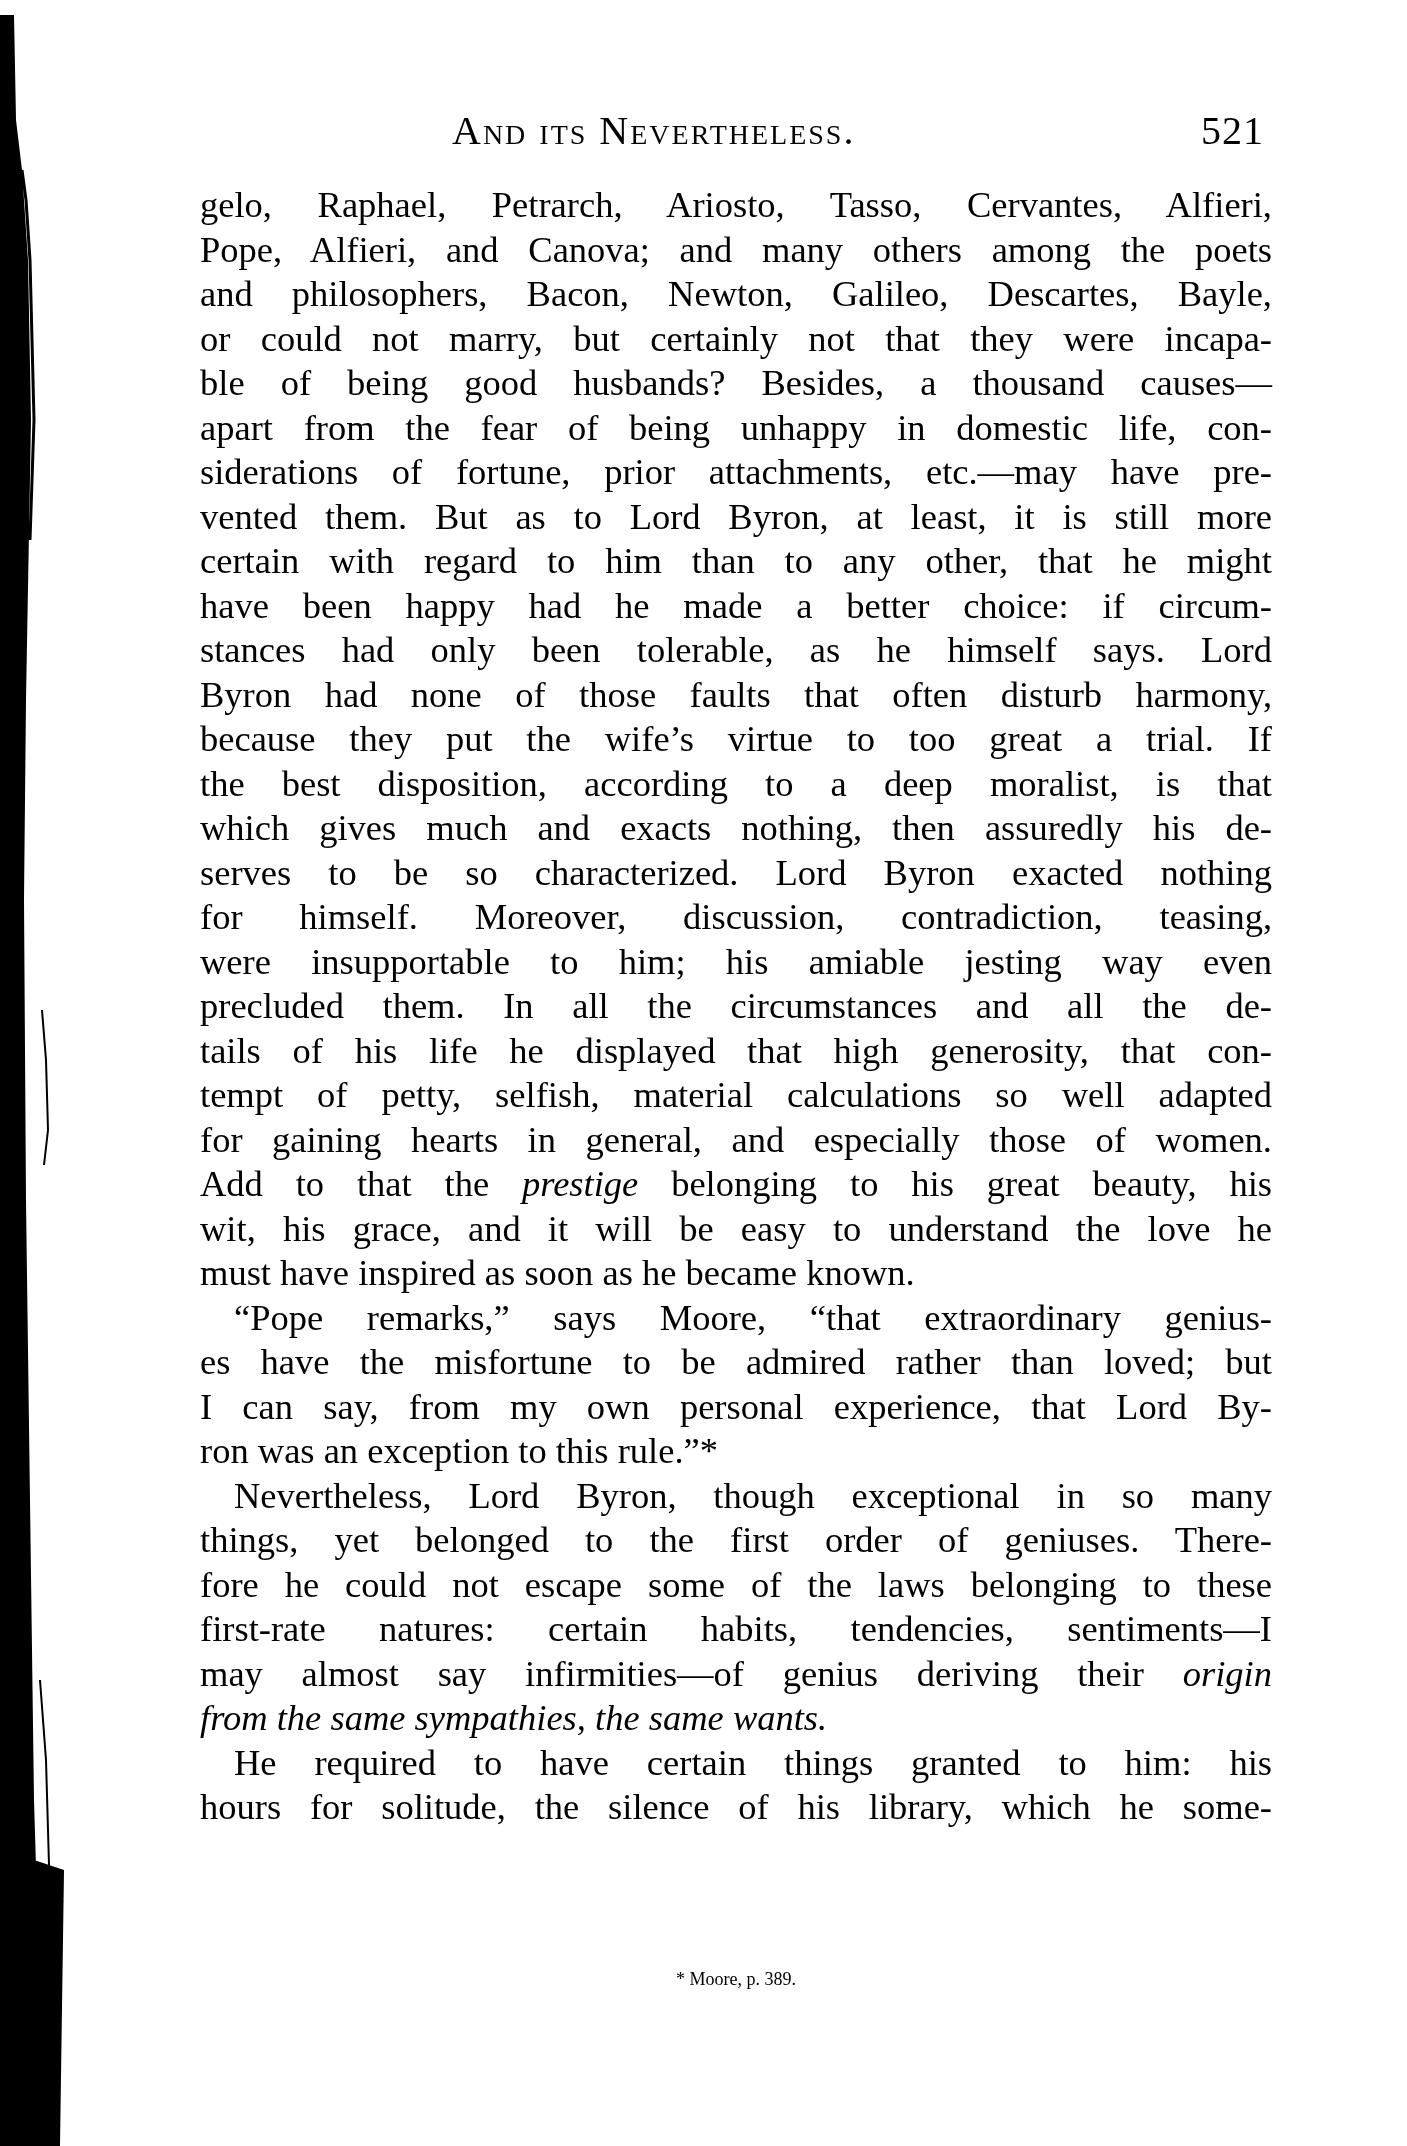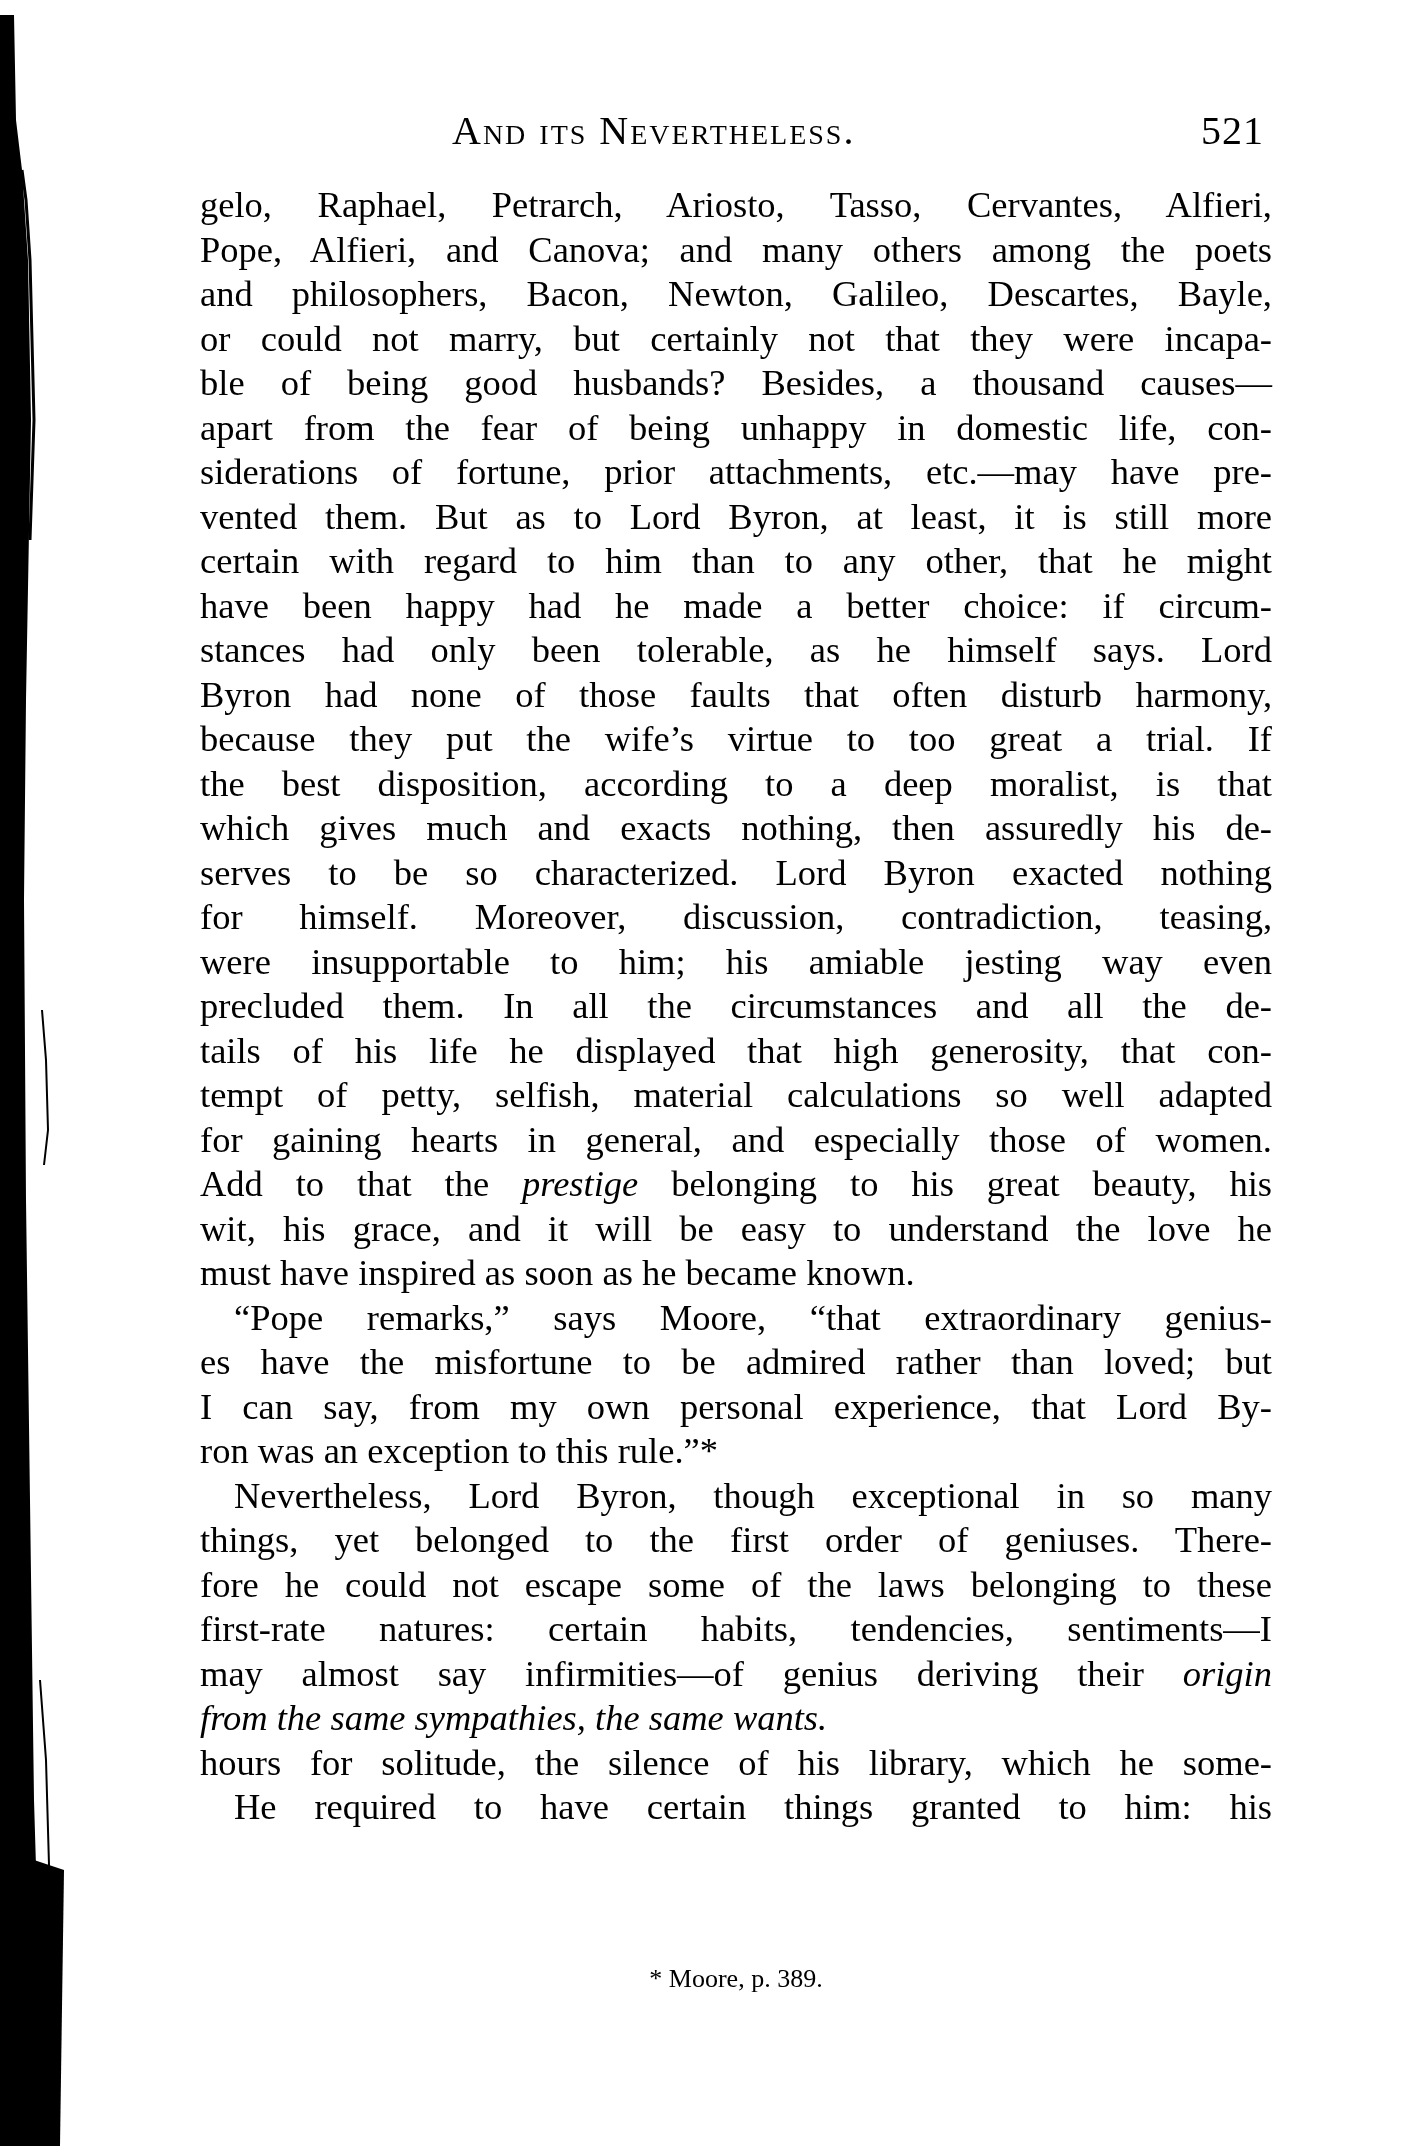--- a/index.html
+++ b/index.html
@@ -70,21 +70,21 @@
   }
   .line.indent {
     padding-left: 34px;
   }
   .footnote {
     position: absolute;
     top: 1962px;
     left: 0;
     width: 1072px;
     text-align: center;
-    font-size: 26px;
+    font-size: 18px;
     line-height: 34px;
   }
   i { font-style: italic; margin-top: 39px; }
 </style>
 </head>
 <body>
 
 <svg class="binding" viewBox="0 0 80 2146" preserveAspectRatio="none">
   <path d="M0 15 L14 15 L16 120 L22 170 L28 260 L31 420 L26 700 L24 900 L26 1200 L30 1500 L34 1800 L40 2000 L44 2146 L0 2146 Z" fill="#000"></path>
   <path d="M22 170 L26 200 L30 260 L34 420 L30 540" stroke="#000" stroke-width="3" fill="none"></path>
@@ -139,21 +139,21 @@
         </div>
         <div>
           <span class="line indent">Nevertheless, Lord Byron, though exceptional in so many</span>
           <span class="line">things, yet belonged to the first order of geniuses. There-</span>
           <span class="line">fore he could not escape some of the laws belonging to these</span>
           <span class="line">first-rate natures: certain habits, tendencies, sentiments—I</span>
           <span class="line">may almost say infirmities—of genius deriving their <i>origin</i></span>
           <span class="line last"><i>from the same sympathies, the same wants.</i></span>
         </div>
         <div>
+          <span class="line indent">He required to have certain things granted to him: his</span>
           <span class="line">hours for solitude, the silence of his library, which he some-</span>
-          <span class="line indent">He required to have certain things granted to him: his</span>
         </div>
       </div>
   </div>
 
   <div class="footnote">* Moore, p. 389.</div>
 
 </div>
 
 </body></html>

